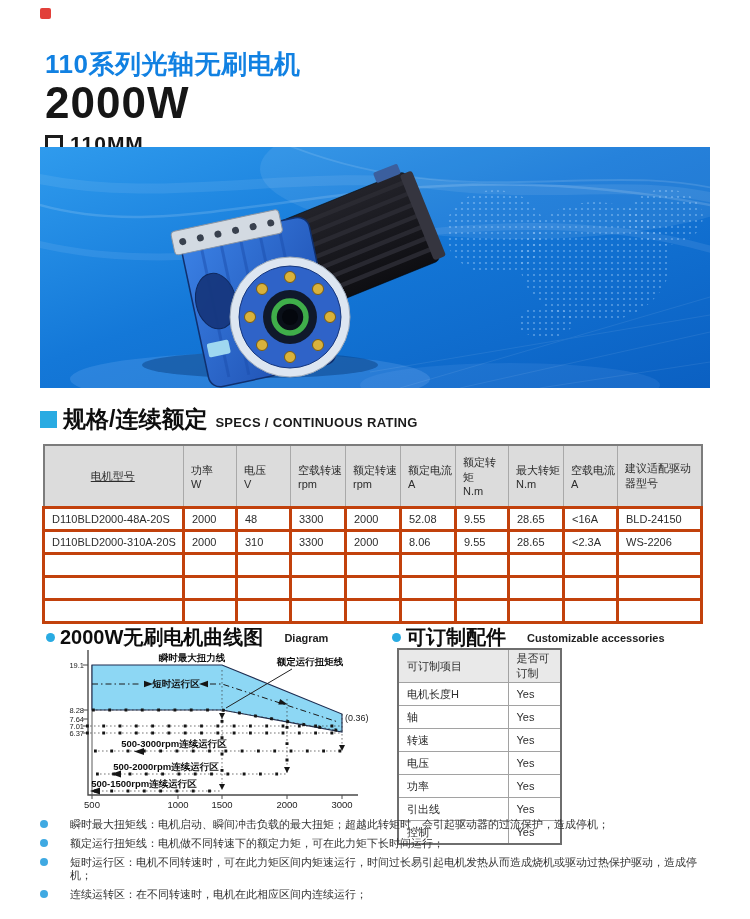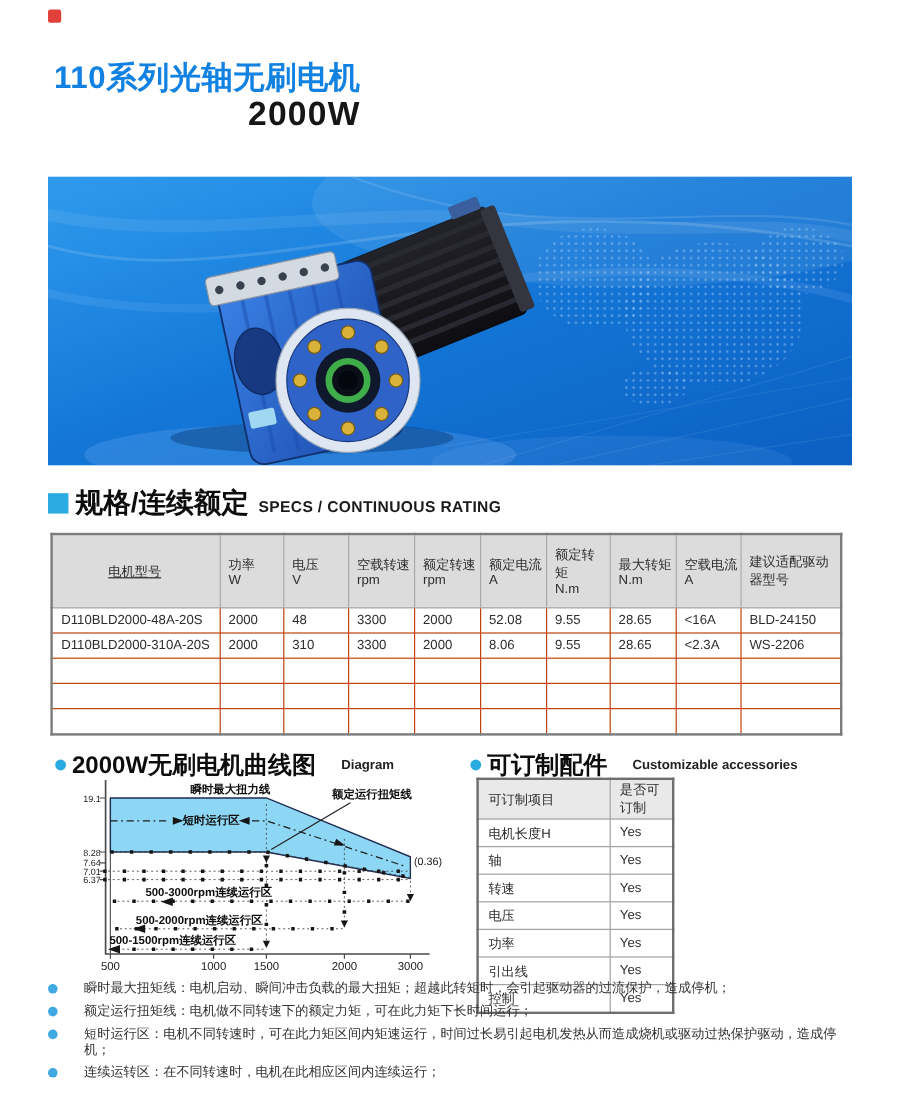--- a/index.html
+++ b/index.html
@@ -6,42 +6,42 @@
   .page{position:relative;width:750px;height:919px;background:#ffffff;
         font-family:"Liberation Sans",sans-serif;overflow:hidden;}
 
   
   .logo-mark{position:absolute;left:40px;top:8px;width:11px;height:11px;
              background:#e2403a;border-radius:2px;}
 
   
   .hdr{position:absolute;left:45px;top:50px;}
   .hdr .series{font-size:26px;font-weight:bold;color:#1181e2;letter-spacing:.5px;line-height:1.1;}
-  .hdr .power{font-size:28px;font-weight:bold;color:#161616;letter-spacing:1px;line-height:1.05;margin-top:1px;text-align:right;}
+  .hdr .power{font-size:44px;font-weight:bold;color:#161616;letter-spacing:1px;line-height:1.05;margin-top:1px;}
   .hdr .frame{display:flex;align-items:center;margin-top:6px;}
   .hdr .frame .sq{width:12px;height:12px;border:3px solid #1c1c1c;margin-right:7px;}
   .hdr .frame .txt{font-size:21px;font-weight:bold;color:#161616;letter-spacing:1px;}
 
   
   .banner{position:absolute;left:40px;top:147px;width:670px;height:241px;}
   .banner svg{display:block;}
 
   
   .sec-hdr{position:absolute;left:40px;top:408px;display:flex;align-items:flex-end;}
   .sec-hdr .sq{width:17px;height:17px;background:#29ABE2;margin-right:6px;margin-bottom:3px;}
   .sec-hdr .cn{font-size:23px;font-weight:bold;color:#0d0d0d;line-height:1;}
   .sec-hdr .en{font-size:13px;font-weight:bold;color:#1b1b1b;margin-left:8px;margin-bottom:1px;letter-spacing:.3px;}
 
   
   table.spec{position:absolute;left:42px;top:444px;width:658px;border-collapse:collapse;
              table-layout:fixed;border:2px solid #7c7c7c;font-size:11px;color:#2d2d2d;}
   table.spec th{background:#DCDCDC;border:1px solid #a9a9a9;height:60px;font-weight:normal;
                 text-align:left;padding:0 2px 0 7px;vertical-align:middle;}
   table.spec th.center{text-align:center;padding-left:0;text-decoration:underline;}
-  table.spec td{border:1px solid #c2410c;height:20px;padding:0 2px 0 7px;overflow:hidden;white-space:nowrap;}
+  table.spec td{border:3px solid #c2410c;height:20px;padding:0 2px 0 7px;overflow:hidden;white-space:nowrap;}
   .unit{display:block;}
 
   
   .fig-title{position:absolute;display:flex;align-items:center;}
   .fig-title .dot{width:9px;height:9px;border-radius:50%;background:#29ABE2;margin-right:5px;}
   .fig-title .cn{font-size:20px;font-weight:bold;color:#0d0d0d;}
   .fig-title .en{font-size:11px;font-weight:bold;color:#222;margin-left:21px;}
   #chart-title{left:46px;top:624px;}
   #acc-title{left:392px;top:624px;}
 
@@ -78,20 +78,24 @@
 </head>
 <body>
 
 <div class="page">
 
   <div class="logo-mark"></div>
 
   <div class="hdr">
     <div class="series">110系列光轴无刷电机</div>
     <div class="power">2000W</div>
+    <div class="frame">
+      <span class="sq"></span>
+      <span class="txt">110MM</span>
+    </div>
   </div>
 
   <div class="banner">
     <svg width="670" height="241" viewBox="0 0 670 241">
       <defs>
         <linearGradient id="bgGrad" x1="0" y1="0" x2="1" y2="1">
           <stop offset="0" stop-color="#2f9bed"></stop>
             <stop offset="0.45" stop-color="#1478d8"></stop>
           <stop offset="1" stop-color="#0b60c2"></stop>
         </linearGradient>

